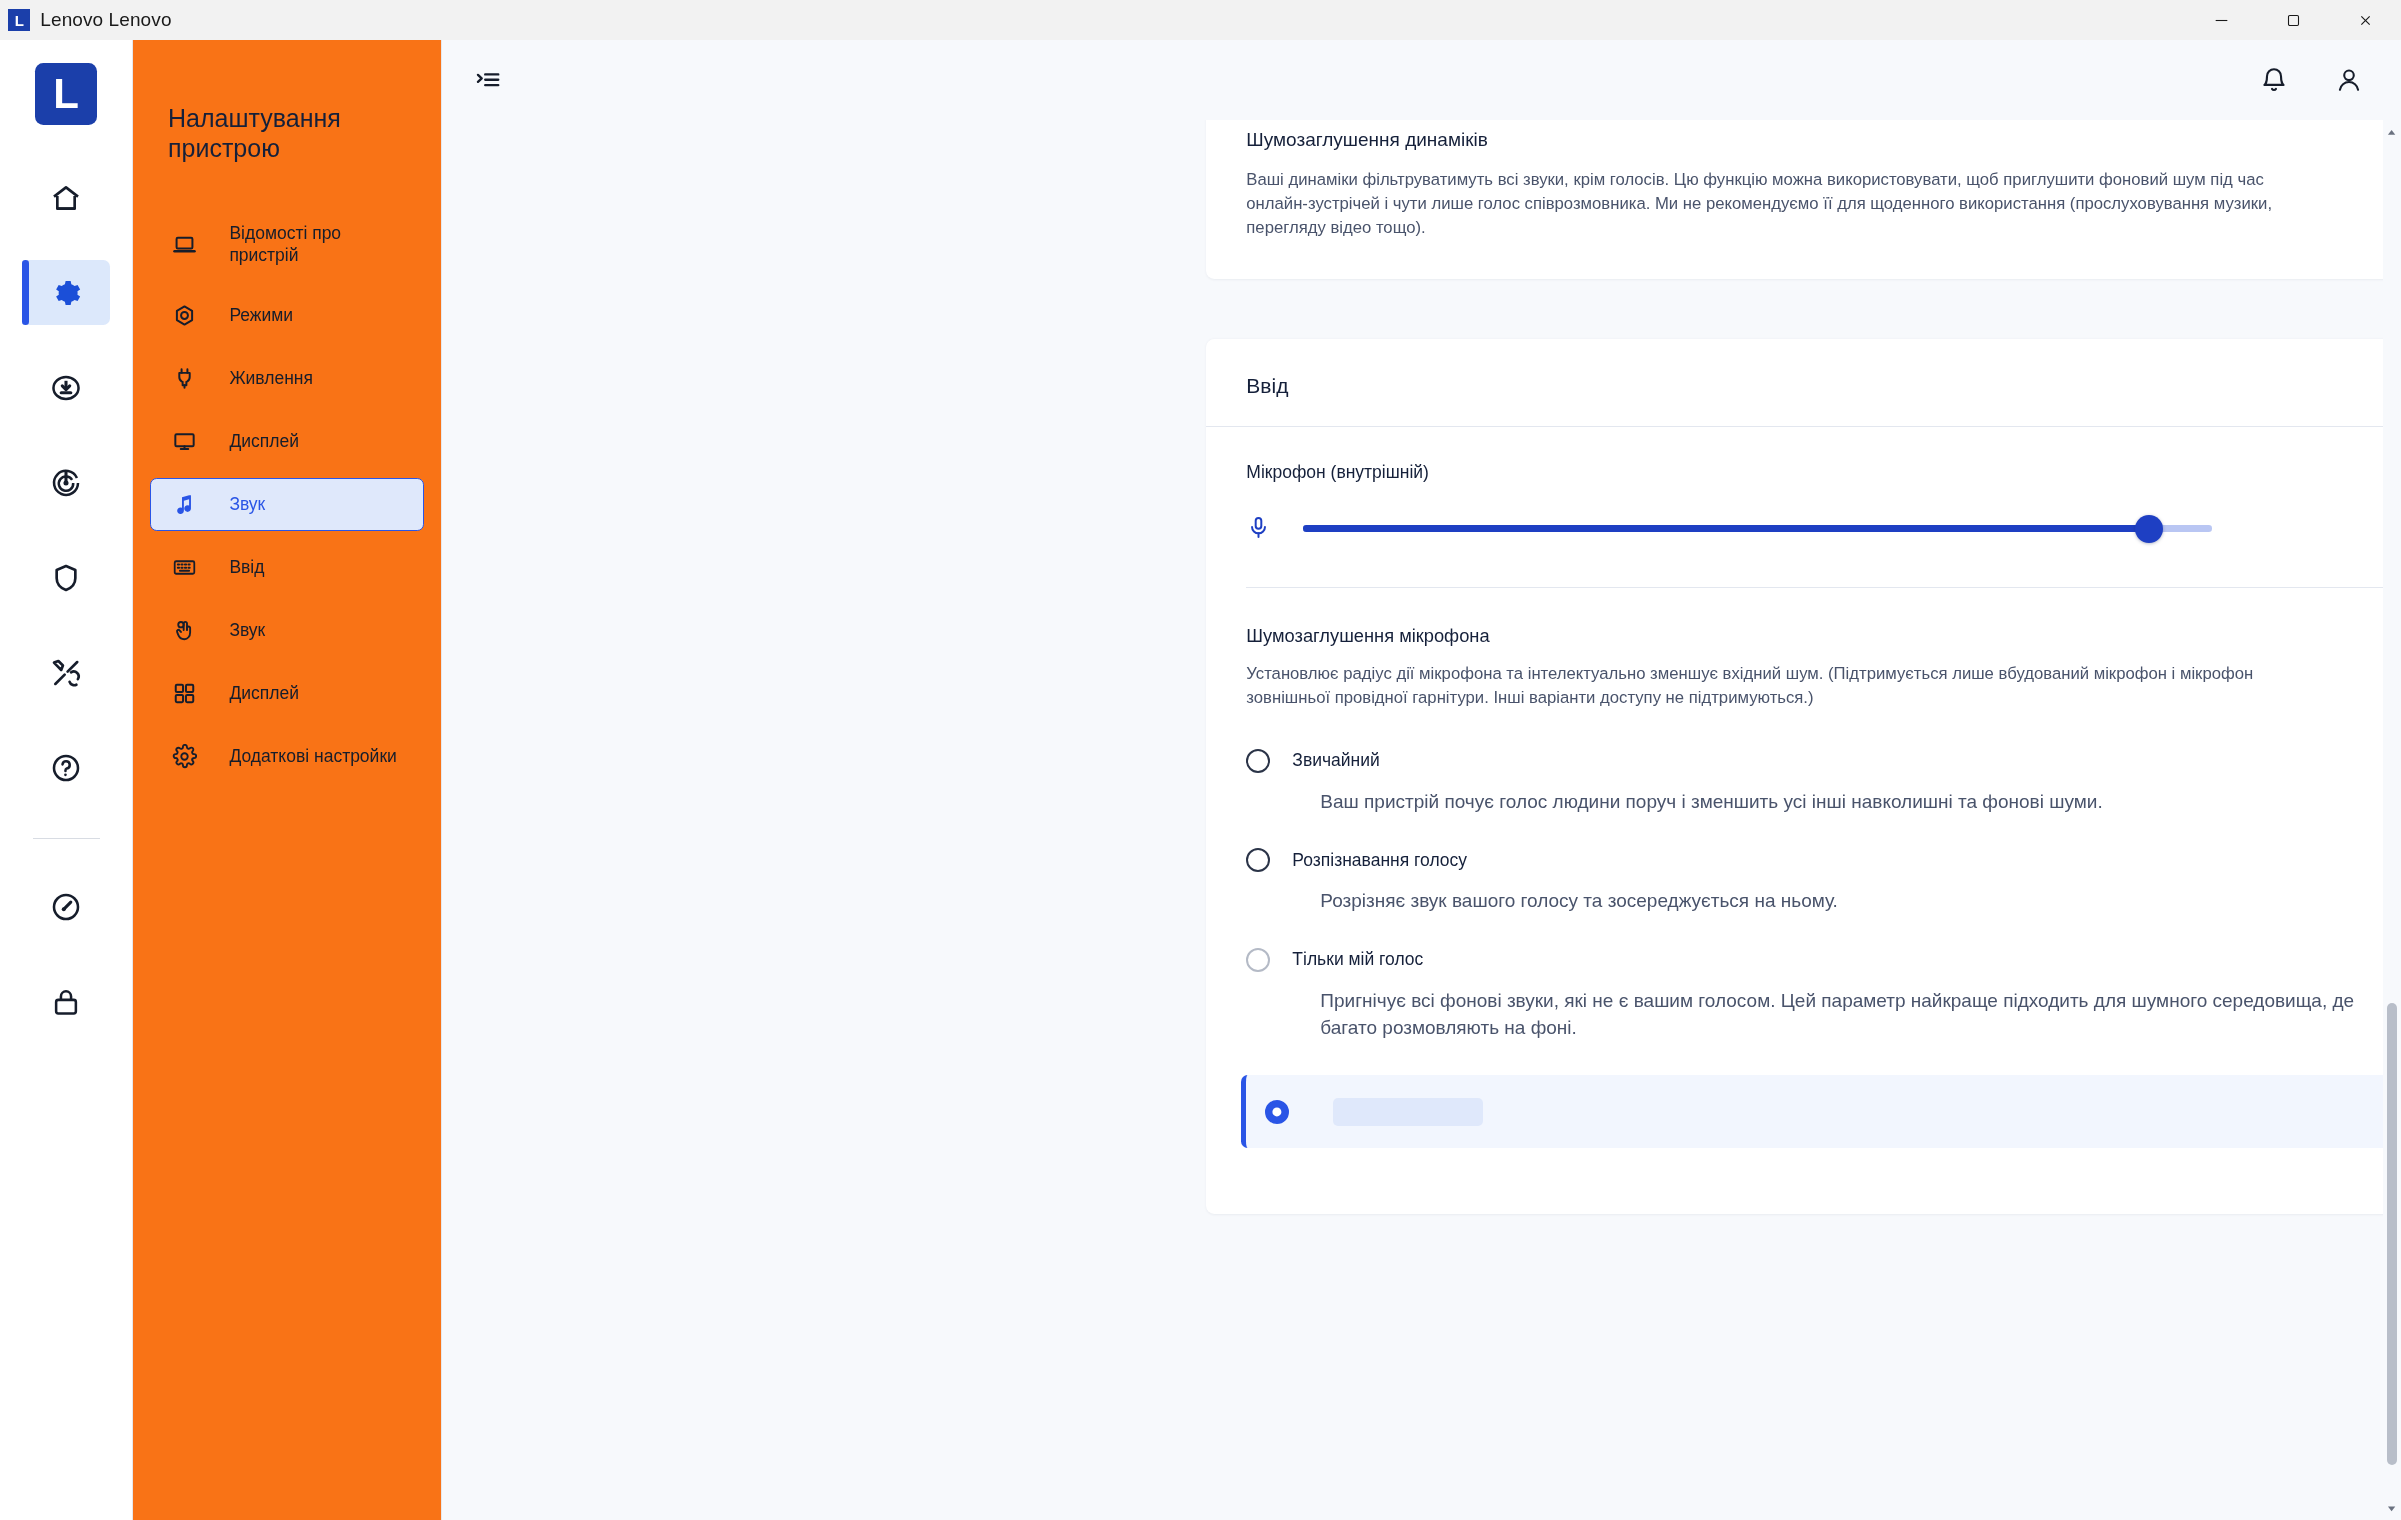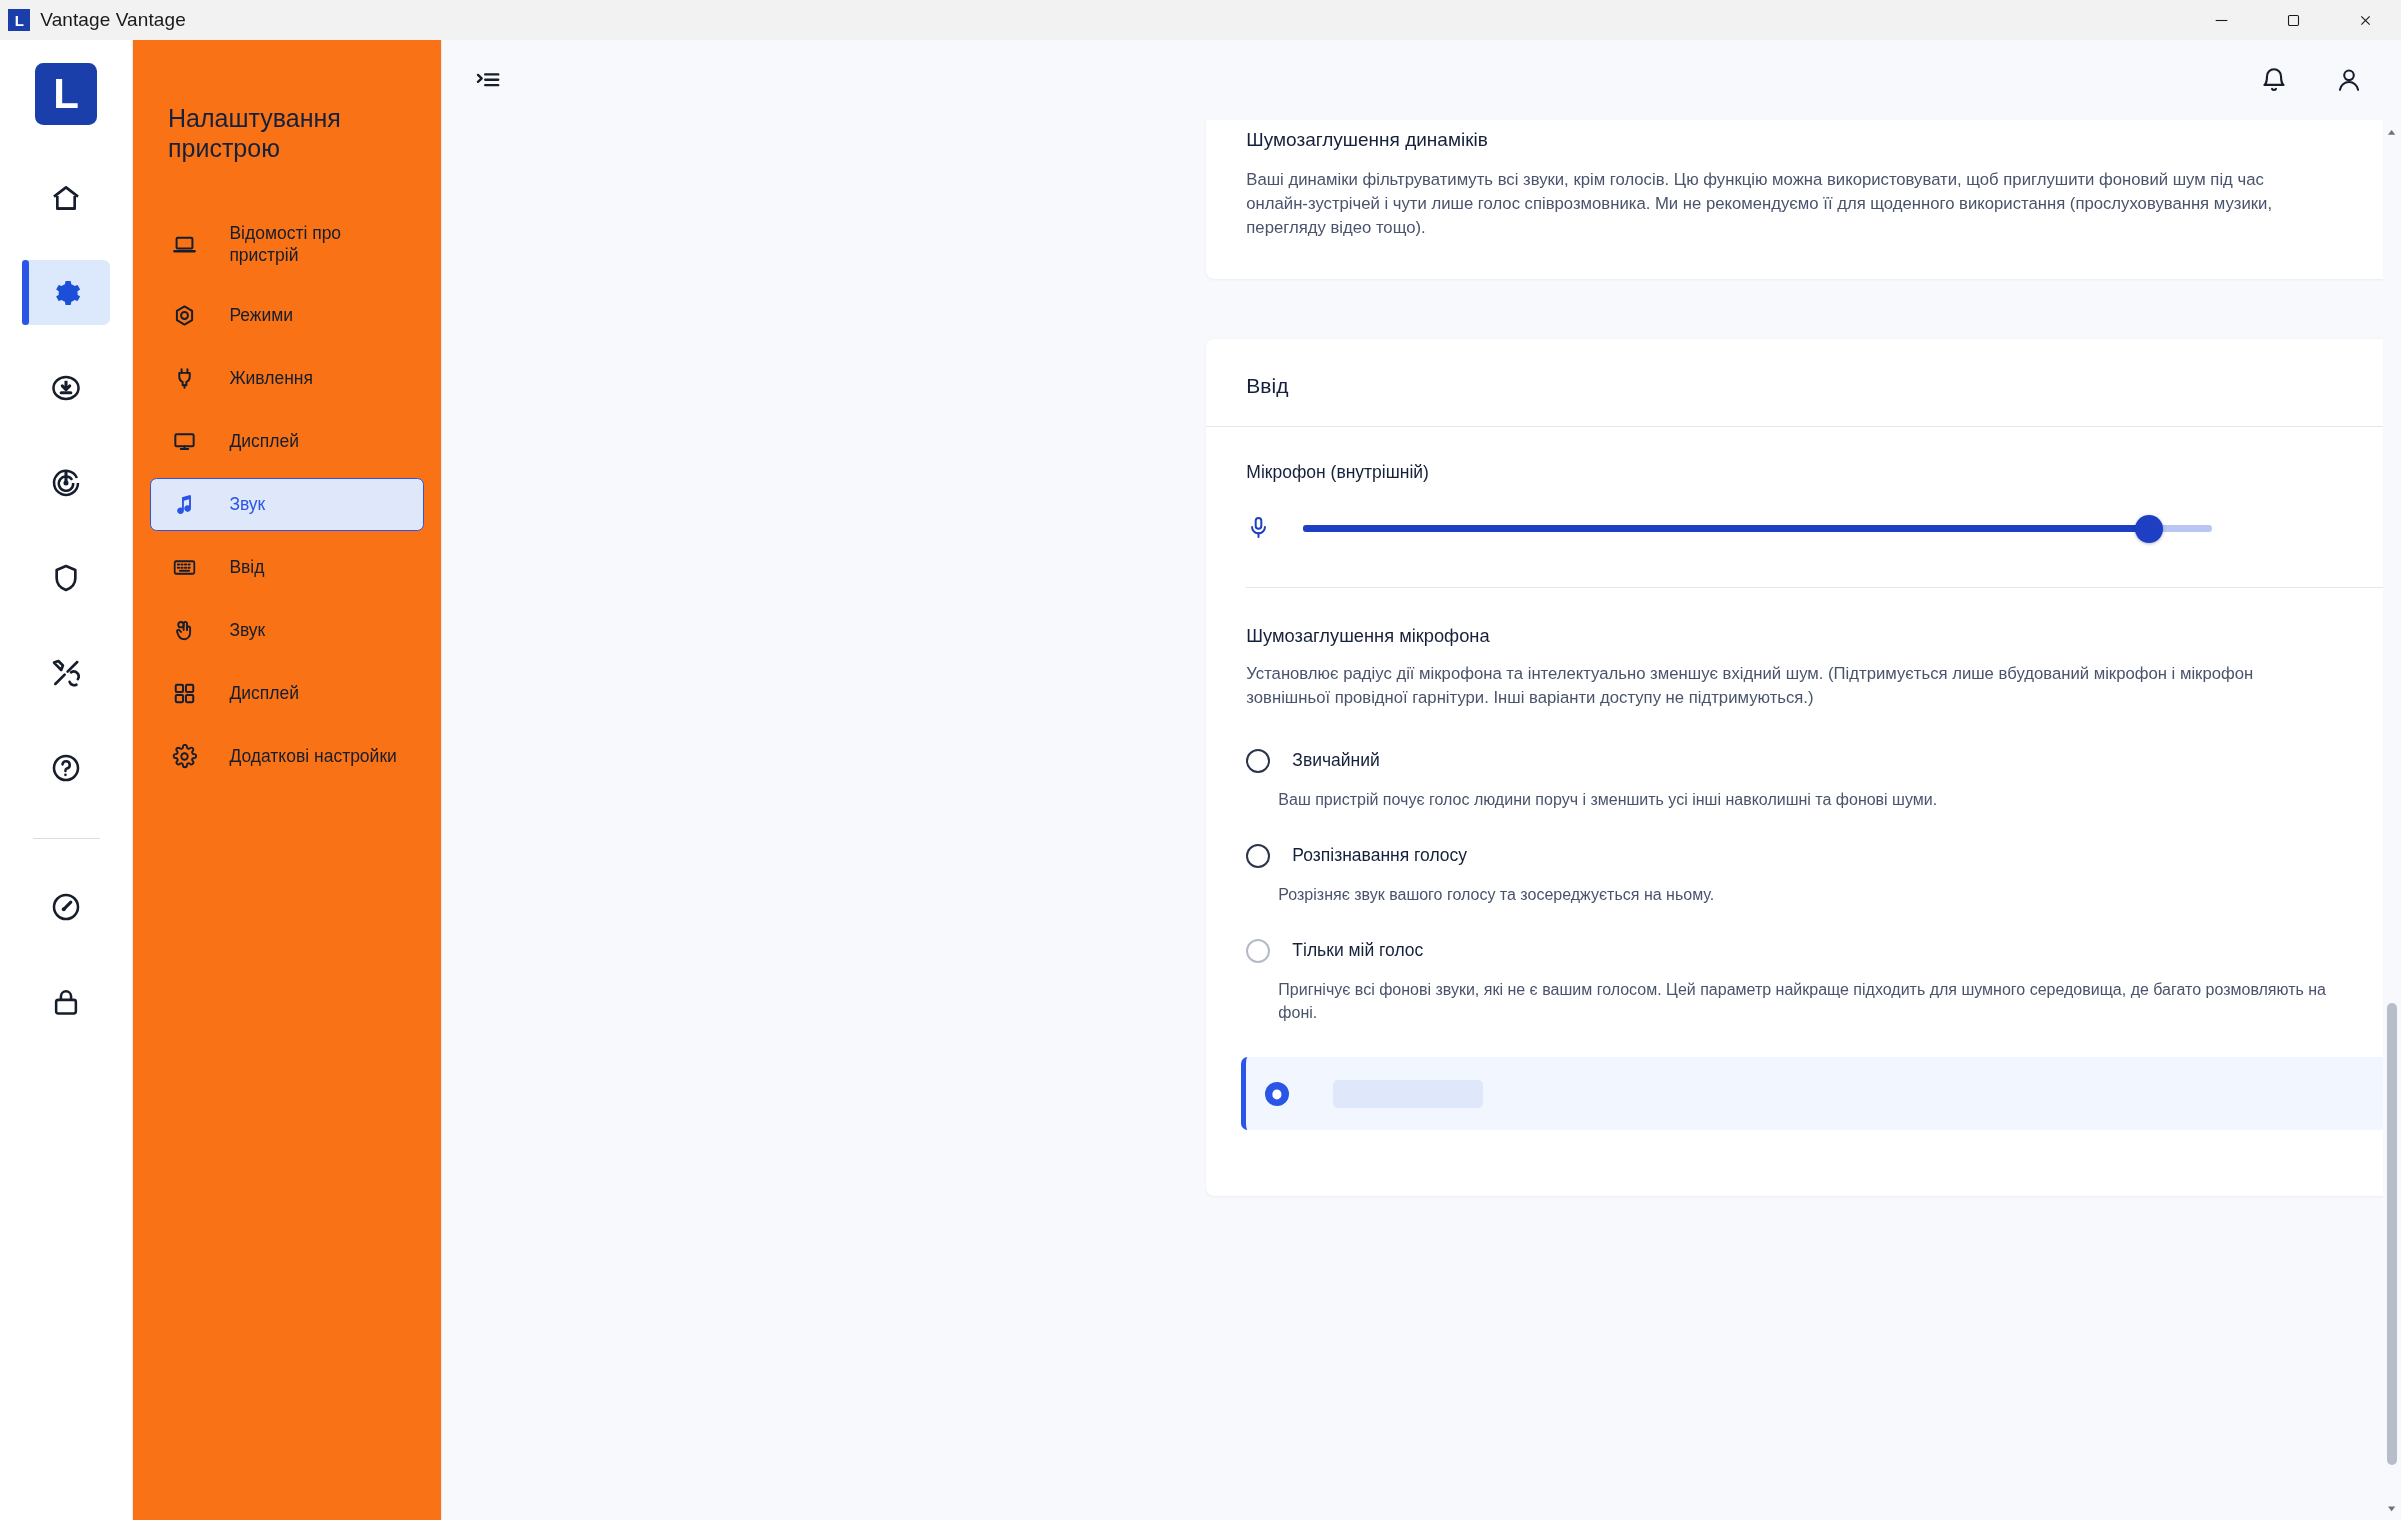--- a/index.html
+++ b/index.html
@@ -172,21 +172,21 @@
   .radio-circle.dim { border-color:#b4bac6; }
   .radio-circle.checked {
     border-color:#2a55e6; background:#2a55e6; position:relative;
   }
   .radio-circle.checked::after {
     content:""; position:absolute; left:50%; top:50%;
     width:9.2px; height:9.2px; border-radius:50%; background:#fff;
     transform:translate(-50%,-50%);
   }
   .radio-label { font-size:17.5px; color:#15203a; }
-  .radio-desc { font-size:16px; line-height:1.45; color:#49536b; margin:15px 0 0 32px; max-width:1051px; }
+  .radio-desc { font-size:19px; line-height:1.45; color:#49536b; margin:15px 0 0 74px; max-width:1051px; }
 
   .radio-item.selected {
     background:#f2f6fe; border-radius:6.7px;
     border-left:5.8px solid #2a55e6;
     padding:23px 22px 22px 18.3px;
     margin-left:-5px;
   }
   .chip {
     background:#dfe8fb; border-radius:5px; height:28px; width:150px;
   }
@@ -203,21 +203,21 @@
   .sb-arrow.down { bottom:3.3px; }
   .sb-thumb {
     position:absolute; left:4.2px; width:10px; border-radius:5px; background:#b8bec9;
   }
 </style>
 </head>
 <body>
 
 <div class="titlebar">
   <div class="tb-logo">L</div>
-  <div class="tb-title">Vantage Vantage</div>
+  <div class="tb-title">Lenovo Lenovo</div>
   <div class="tb-controls">
     <div class="tb-btn">
       <svg width="15" height="15" viewBox="0 0 18 18">
           <line x1="2" y1="9" x2="16" y2="9" stroke="currentColor" stroke-width="1.3"></line>
         </svg>
     </div>
     <div class="tb-btn">
       <svg width="15" height="15" viewBox="0 0 18 18">
           <rect x="3" y="3" width="12" height="12" rx="1.5" fill="none" stroke="currentColor" stroke-width="1.3"></rect>
         </svg>

